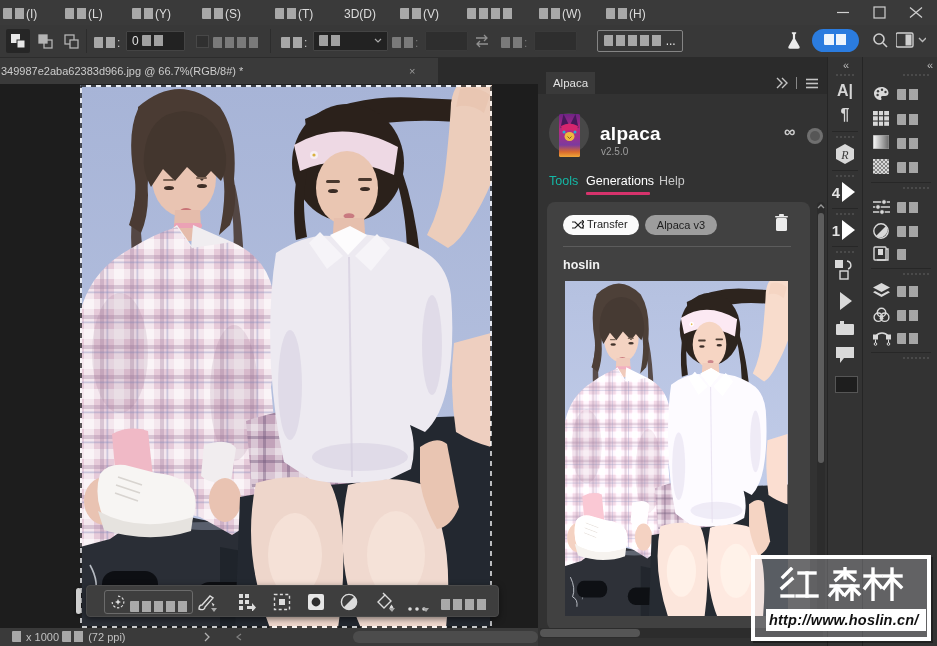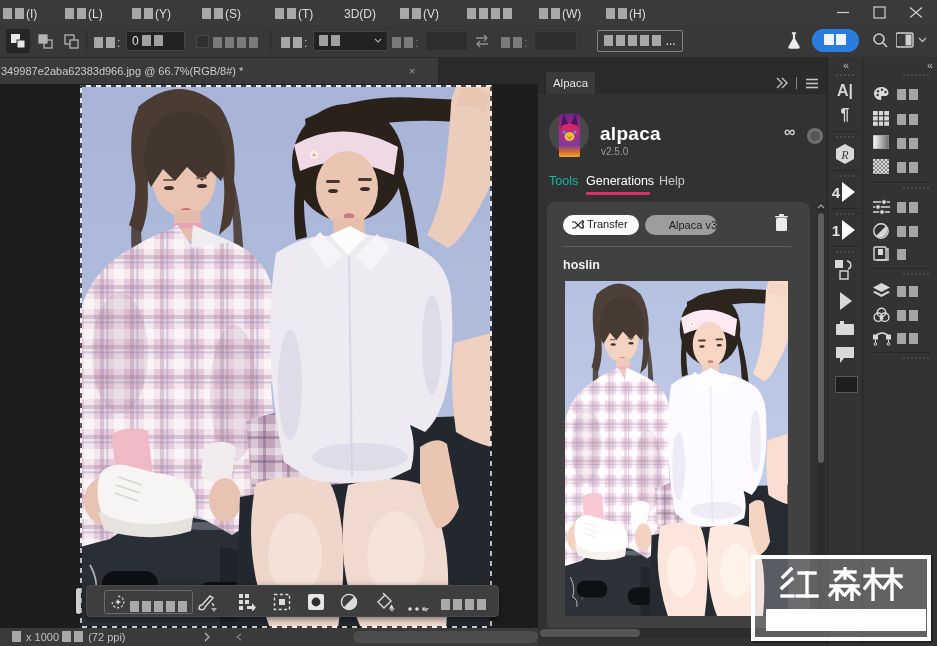--- a/index.html
+++ b/index.html
@@ -495,21 +495,21 @@
   <div class="abs" style="left:9px;top:145px;width:263px;height:428px;background:#414141;border-radius:8px">
     <div class="abs" style="left:16px;top:13px;width:76px;height:20px;background:#fbfbfb;border-radius:10px">
       <svg class="abs" style="left:9px;top:5px" width="12" height="10">
           <g stroke="#222" stroke-width="1.2" fill="none">
             <path d="M0 2h3l6 6h3M0 8h3l6-6h3"></path>
             <path d="M10 0l2 2-2 2M10 4l2 2-2 2" fill="none"></path>
           </g>
         </svg>
       <span class="abs" style="left:24px;top:3px;font-size:11px;color:#1d1d1d">Transfer</span>
     </div>
-    <div class="abs" style="left:98px;top:13px;width:72px;height:20px;background:#9d9d9d;border-radius:10px;text-align:right;font-size:11px;color:#1d1d1d;line-height:20px">Alpaca v3</div>
+    <div class="abs" style="left:98px;top:13px;width:72px;height:20px;background:#9d9d9d;border-radius:10px;text-align:center;font-size:11px;color:#1d1d1d;line-height:20px">Alpaca v3</div>
     <svg class="abs" style="left:228px;top:12px" width="13" height="17" viewBox="0 0 13 17">
         <g fill="#ececec">
           <rect x="1" y="4" width="11" height="13" rx="1.5"></rect>
           <rect x="0" y="2" width="13" height="1.6" rx=".8"></rect>
           <rect x="4" y="0" width="5" height="2.2" rx=".9"></rect>
         </g>
       </svg>
     <div class="abs" style="left:16px;top:44px;width:228px;height:1px;background:#5c5c5c"></div>
     <div class="abs" style="left:16px;top:56px;color:#f2f2f2;font-size:12.5px;font-weight:bold">hoslin</div>
   </div>
@@ -613,13 +613,14 @@
 
       <path d="M94 2v31"></path>
         <path d="M86 9h16"></path>
         <path d="M93 12l-7 9M95 12l7 8"></path>
       <path d="M113 2v31"></path>
         <path d="M105 9h17"></path>
         <path d="M112 12l-7 9M114 12l8 8"></path>
     </g>
   </svg>
   <div class="abs" style="left:11px;top:50px;width:160px;height:22px;background:#fff"></div>
+  <div class="abs" style="left:14px;top:53px;width:156px;color:#111;font-size:14.5px;font-weight:bold;font-style:italic;font-family:'Liberation Sans',sans-serif;letter-spacing:.2px">http://www.hoslin.cn/</div>
 </div>
 
 </body></html>

